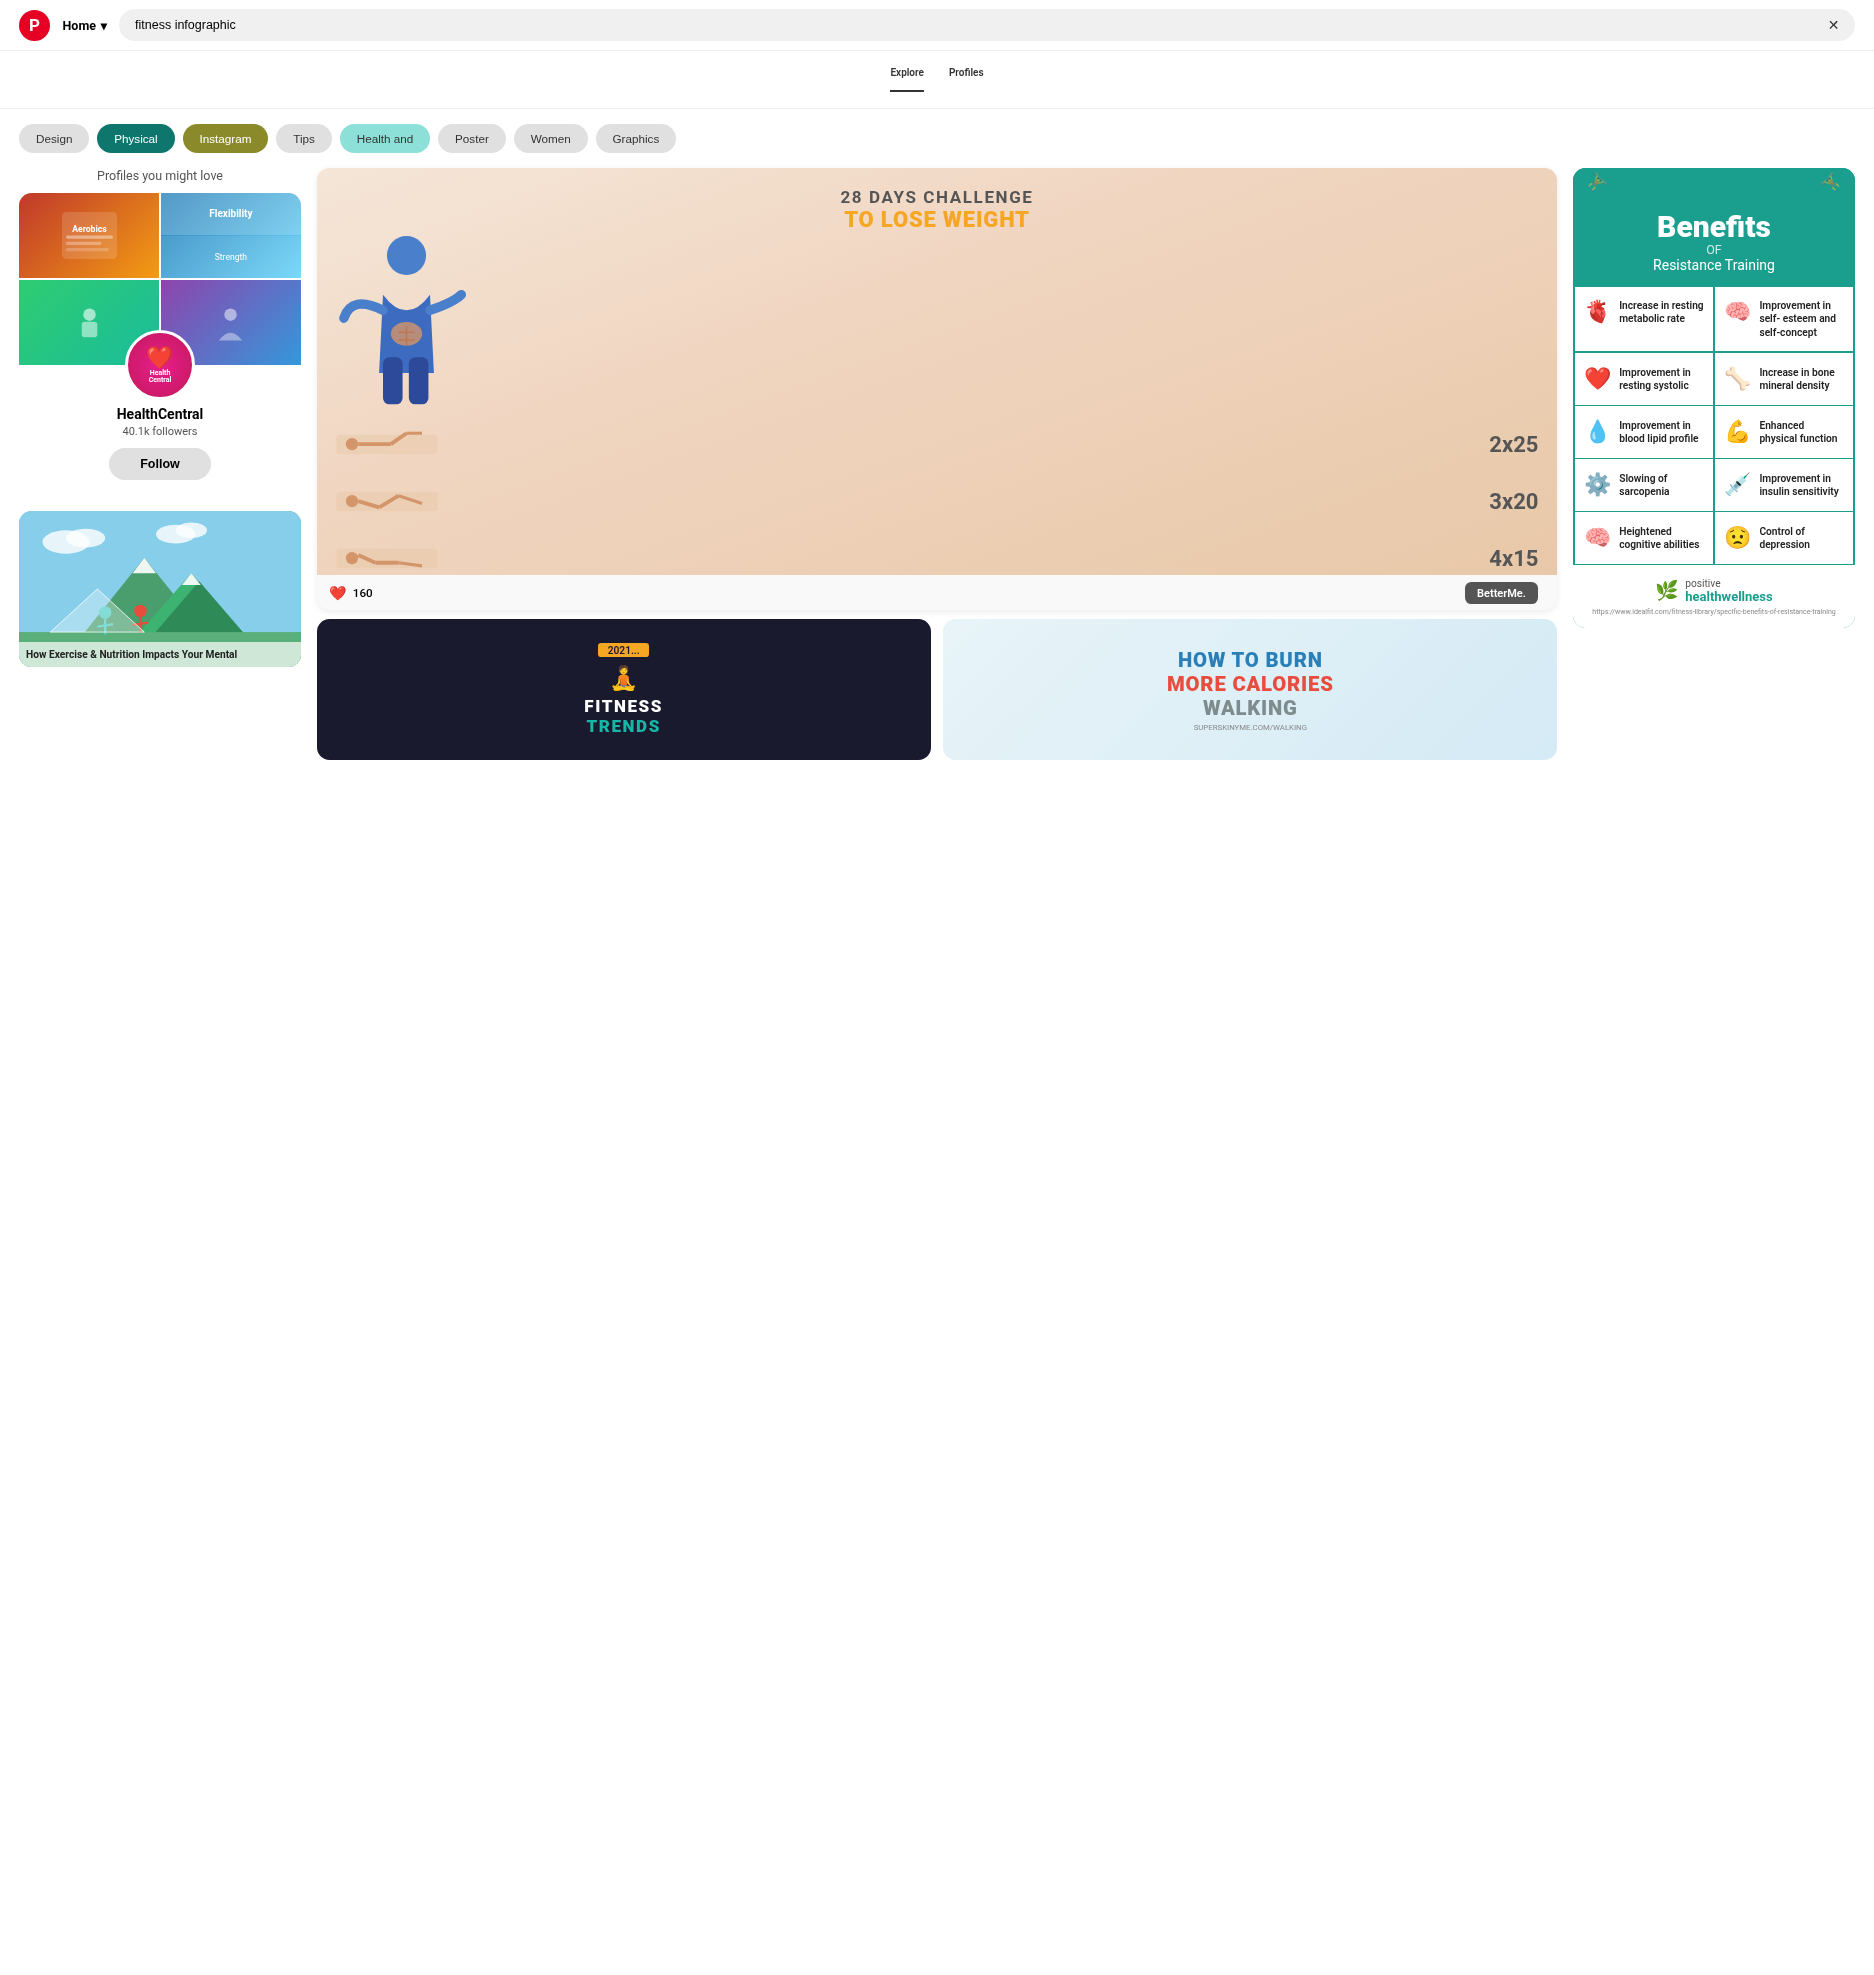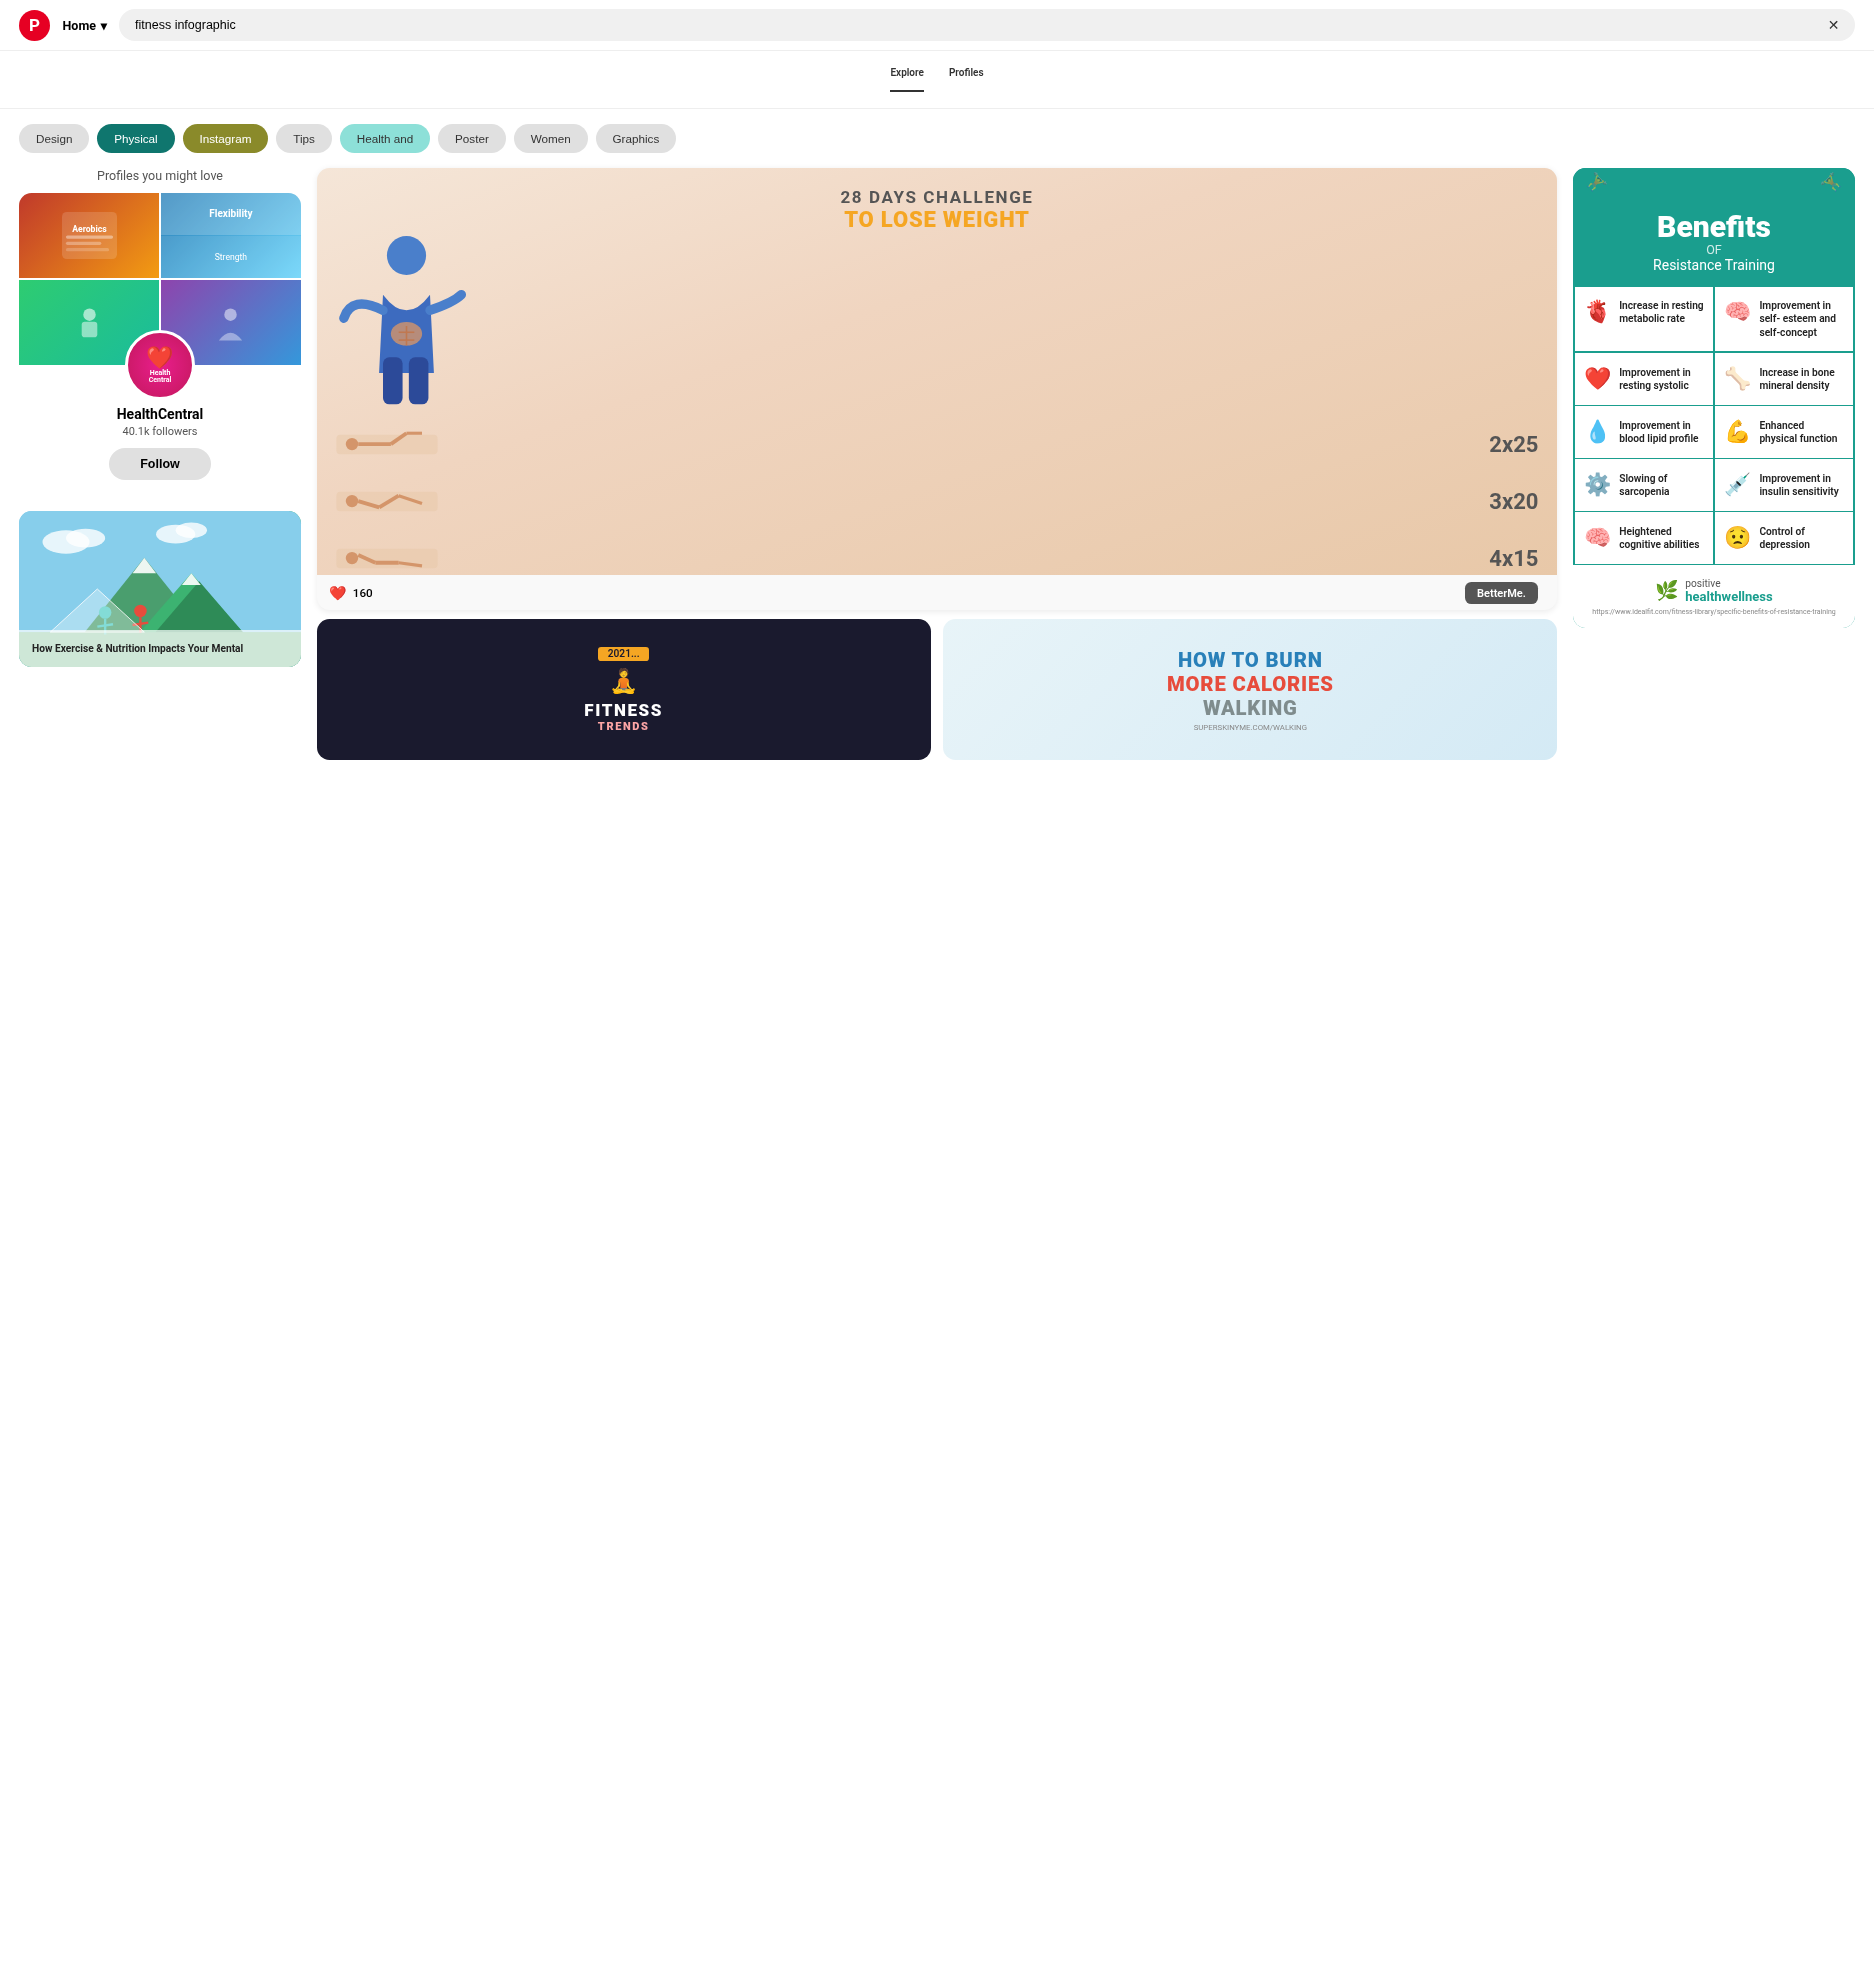--- a/index.html
+++ b/index.html
@@ -169,21 +169,21 @@
       background: linear-gradient(135deg, #87ceeb 0%, #98d4e8 30%, #3cb371 60%, #2e8b57 100%);
       display: flex;
       align-items: flex-end;
       position: relative;
     }
     .bottom-left-overlay {
       position: absolute;
       bottom: 0;
       left: 0;
       right: 0;
-      padding: 13px;
+      padding: 7px;
       background: rgba(255,255,255,0.7);
     }
     .bottom-left-text {
       font-size: 10.2px;
       font-weight: 700;
       color: #222;
     }
 
     
     .middle-col {
@@ -256,21 +256,21 @@
       border-radius: 12.5px;
       display: flex;
       flex-direction: column;
       align-items: center;
       justify-content: center;
       padding: 12.5px;
     }
     .ft-year { color: #f5a623; font-size: 10.2px; font-weight: 600; background: #f5a623; color: #1a1a2e; padding: 1.6px 9.4px; border-radius: 3.1px; margin-bottom: 6.3px; }
     .ft-figure { font-size: 23.5px; margin-bottom: 4.7px; }
     .ft-title { color: #fff; font-size: 17px; font-weight: 900; letter-spacing: 1.6px; }
-    .ft-sub { color: #fca5a5; font-size: 11px; font-weight: 900; letter-spacing: 1.6px; }
+    .ft-sub { color: #14b8a6; font-size: 17px; font-weight: 900; letter-spacing: 1.6px; }
 
     .calories-card {
       flex: 1;
       height: 141px;
       background: linear-gradient(135deg, #e8f4f8, #d4eaf5);
       border-radius: 12.5px;
       display: flex;
       flex-direction: column;
       align-items: center;
       justify-content: center;

